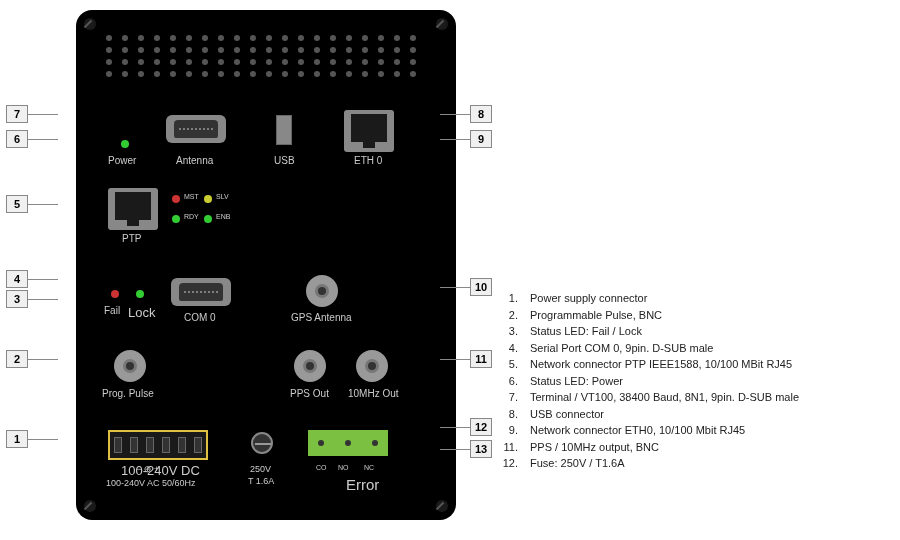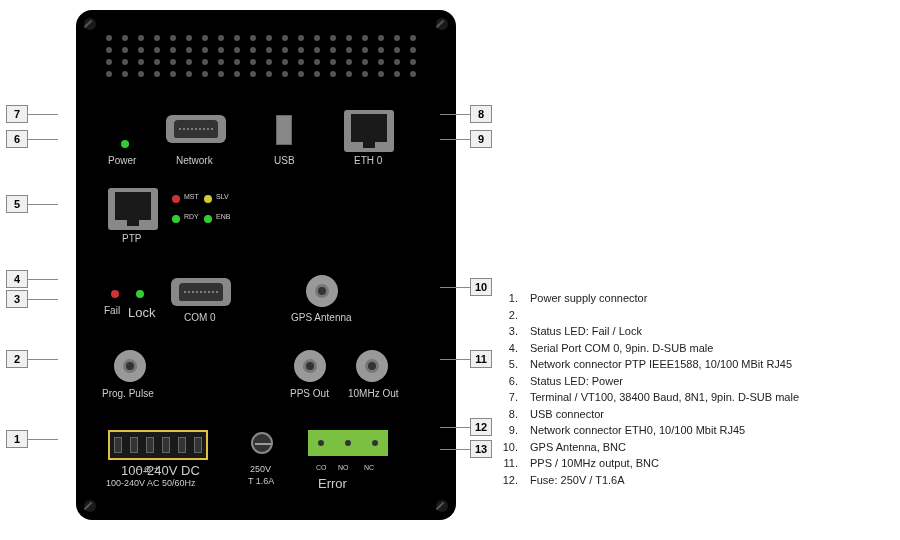--- a/index.html
+++ b/index.html
@@ -143,21 +143,21 @@
         <div class="pin"></div>
         <div class="pin"></div>
         <div class="pin"></div>
         <div class="pin"></div>
         <div class="pin"></div>
         <div class="pin"></div>
         <div class="pin"></div>
         <div class="pin"></div>
       </div>
     </div>
-  <div class="lbl" style="left:100px;top:145px">Network</div>
+  <div class="lbl" style="left:100px;top:145px">Antenna</div>
   <div class="usb" style="left:200px;top:105px"></div>
   <div class="lbl" style="left:198px;top:145px">USB</div>
   <div class="rj45" style="left:268px;top:100px">
       <div class="rj45-in">
         <div class="rj45-tab"></div>
       </div>
     </div>
   <div class="lbl" style="left:278px;top:145px">ETH 0</div>
 
   <div class="rj45" style="left:32px;top:178px">
@@ -226,21 +226,21 @@
   <div class="lbl" style="left:174px;top:454px;font-size:9px">250V</div>
   <div class="lbl" style="left:172px;top:466px;font-size:9px">T 1.6A</div>
   <div class="relay" style="left:232px;top:420px">
       <div class="relay-dot"></div>
       <div class="relay-dot"></div>
       <div class="relay-dot"></div>
     </div>
   <div class="small" style="left:240px;top:454px">CO</div>
   <div class="small" style="left:262px;top:454px">NO</div>
   <div class="small" style="left:288px;top:454px">NC</div>
-  <div class="lbl" style="left:242px;top:466px;font-size:13px">Error</div>
+  <div class="lbl" style="left:270px;top:466px;font-size:15px">Error</div>
 </div>
 
 <div class="callout" style="left:6px;top:105px">
     <div class="callout-box">7</div>
     <div class="callout-line" style="width:30px"></div>
   </div>
 <div class="callout" style="left:6px;top:130px">
     <div class="callout-box">6</div>
     <div class="callout-line" style="width:30px"></div>
   </div>
@@ -290,20 +290,21 @@
     <div class="callout-box">13</div>
   </div>
 
 <div class="legend" id="legend">
     <div class="legend-row">
       <div class="legend-num">1.</div>
       <div>Power supply connector</div>
     </div>
     <div class="legend-row">
       <div class="legend-num">2.</div>
+      <div>Programmable Pulse, BNC</div>
     </div>
     <div class="legend-row">
       <div class="legend-num">3.</div>
       <div>Status LED: Fail / Lock</div>
     </div>
     <div class="legend-row">
       <div class="legend-num">4.</div>
       <div>Serial Port COM 0,  9pin. D-SUB male</div>
     </div>
     <div class="legend-row">
@@ -320,24 +321,20 @@
     </div>
     <div class="legend-row">
       <div class="legend-num">8.</div>
       <div>USB connector</div>
     </div>
     <div class="legend-row">
       <div class="legend-num">9.</div>
       <div>Network connector ETH0, 10/100 Mbit RJ45</div>
     </div>
     <div class="legend-row">
-      <div class="legend-num">10.</div>
-      <div>GPS Antenna, BNC</div>
-    </div>
-    <div class="legend-row">
       <div class="legend-num">11.</div>
       <div>PPS / 10MHz output, BNC</div>
     </div>
     <div class="legend-row">
       <div class="legend-num">12.</div>
       <div>Fuse: 250V / T1.6A</div>
     </div>
   </div>
 
 </body></html>

